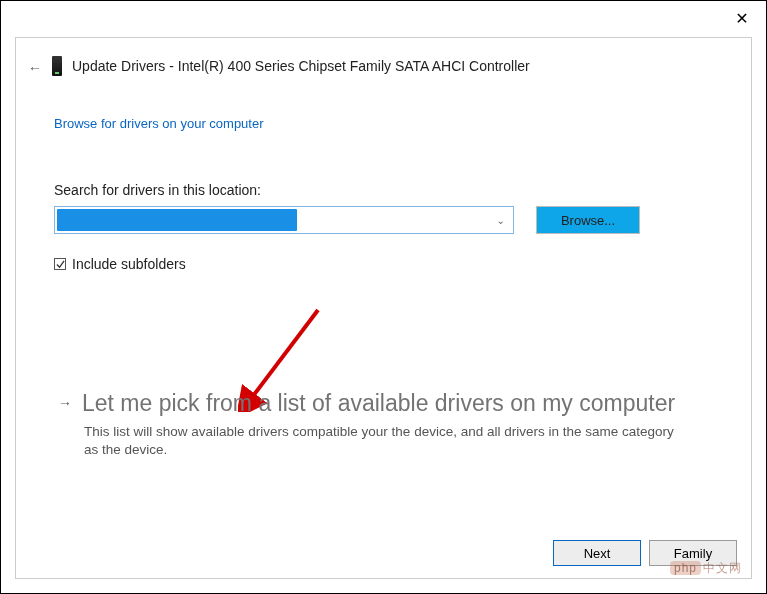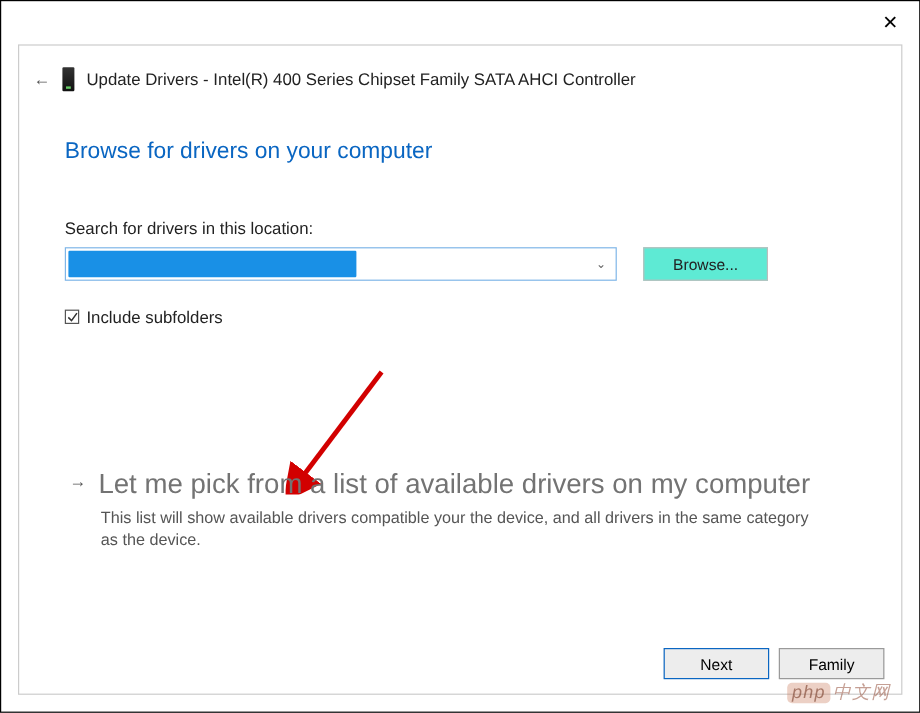--- a/index.html
+++ b/index.html
@@ -62,21 +62,21 @@
     }
     .title-text {
       font-size: 14px;
       color: #222;
     }
     .page-heading {
       position: absolute;
       top: 78px;
       left: 38px;
       color: #0a66c2;
-      font-size: 19px;
+      font-size: 13px;
       font-weight: 400;
     }
     .search-label {
       position: absolute;
       top: 144px;
       left: 38px;
       font-size: 14px;
       color: #222;
     }
     .input-row {
@@ -104,21 +104,21 @@
     }
     .combo-caret {
       position: absolute;
       right: 8px;
       color: #666;
       font-size: 10px;
     }
     .browse-btn {
       width: 104px;
       height: 28px;
-      background: #5eead4;
+      background: #0ea5e9;
       border: 1px solid #bcbcbc;
       font-size: 13px;
       color: #222;
       cursor: pointer;
     }
     .checkbox-row {
       position: absolute;
       top: 218px;
       left: 38px;
       display: flex;
@@ -187,27 +187,26 @@
       border: 1px solid #9a9a9a;
       background: #ededed;
       font-size: 13px;
       cursor: pointer;
     }
     .footer-buttons .next-btn {
       border: 1px solid #0a66c2;
     }
     .watermark {
       position: absolute;
-      bottom: 6px;
+      bottom: 16px;
       right: 24px;
-      font-size: 15px;
+      font-size: 12px;
       color: rgba(150,80,60,0.55);
       letter-spacing: 1px;
       pointer-events: none;
-      font-style: italic;
     }
     .watermark .php {
       background: rgba(200,120,90,0.35);
       padding: 0 4px;
       border-radius: 4px;
       color: rgba(120,60,40,0.6);
       margin-right: 2px;
     }
   </style>
 </head>

